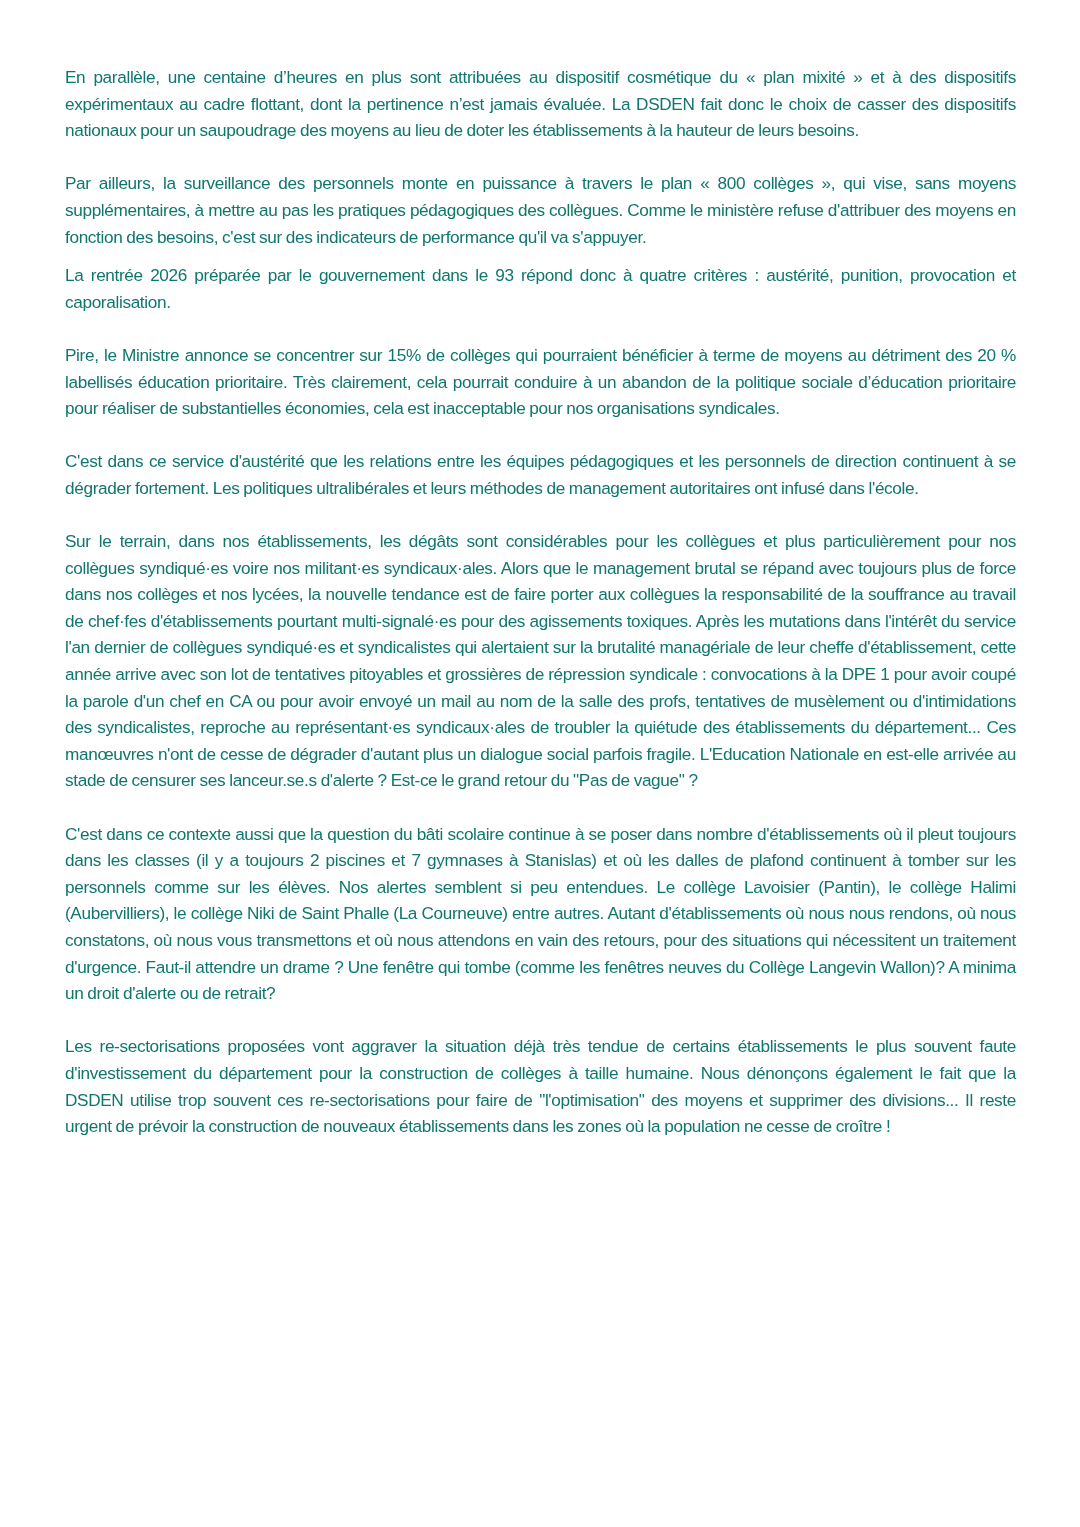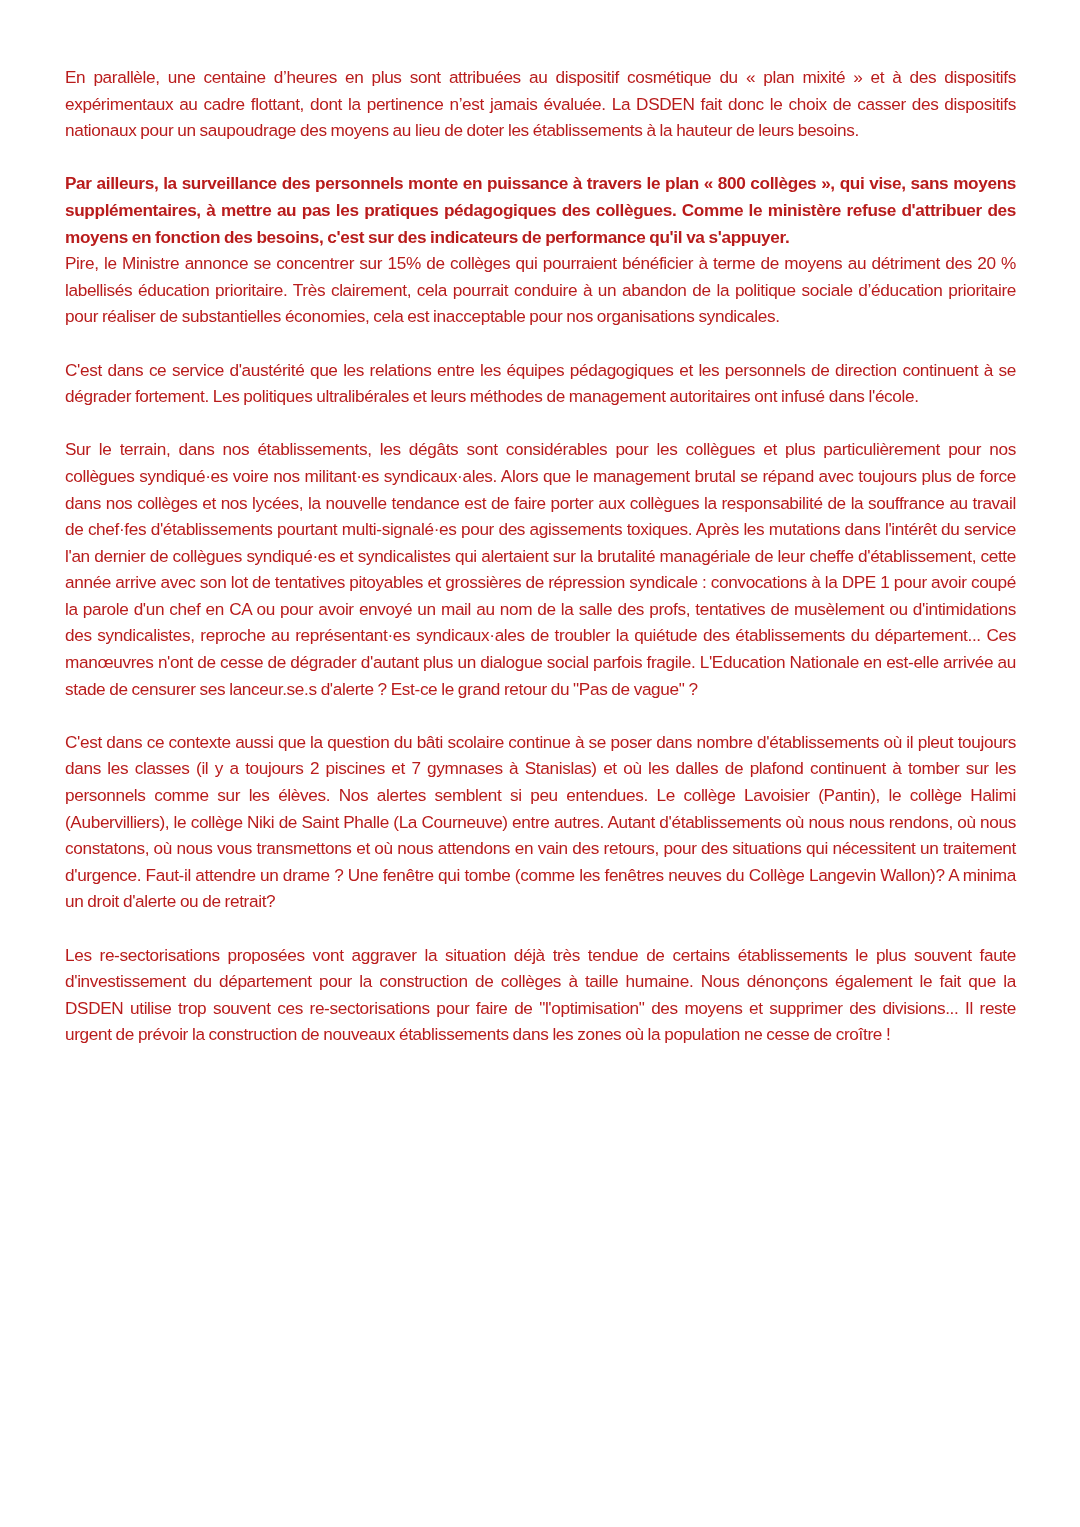--- a/index.html
+++ b/index.html
@@ -11,41 +11,41 @@
       width: 1080px;
       height: 1527px;
       overflow: hidden;
       position: relative;
     }
     .page {
       position: absolute;
       left: 65px;
       top: 64px;
       width: 951px;
-      color: #b91c1c;
+      color: #0f766e;
       font-family: "Liberation Sans", sans-serif;
       font-size: 17.2px;
       line-height: 26.6px;
       letter-spacing: -0.35px;
       word-spacing: -0.5px;
     }
     .para {
       margin: 0 0 26.6px 0;
       text-align: justify;
       text-align-last: left;
     }
     .para.tight {
-      margin-bottom: 0;
-      font-weight: bold;
+      margin-bottom: 12px;
     }
   </style>
 </head>
 <body>
 
 <div class="page">
   <p class="para">En parallèle, une centaine d’heures en plus sont attribuées au dispositif cosmétique du « plan mixité » et à des dispositifs expérimentaux au cadre flottant, dont la pertinence n’est jamais évaluée. La DSDEN fait donc le choix de casser des dispositifs nationaux pour un saupoudrage des moyens au lieu de doter les établissements à la hauteur de leurs besoins.</p>
   <p class="para tight">Par ailleurs, la surveillance des personnels monte en puissance à travers le plan « 800 collèges », qui vise, sans moyens supplémentaires, à mettre au pas les pratiques pédagogiques des collègues. Comme le ministère refuse d'attribuer des moyens en fonction des besoins, c'est sur des indicateurs de performance qu'il va s'appuyer.</p>
+  <p class="para">La rentrée 2026 préparée par le gouvernement dans le 93 répond donc à quatre critères : austérité, punition, provocation et caporalisation.</p>
   <p class="para">Pire, le Ministre annonce se concentrer sur 15% de collèges qui pourraient bénéficier à terme de moyens au détriment des 20 % labellisés éducation prioritaire. Très clairement, cela pourrait conduire à un abandon de la politique sociale d’éducation prioritaire pour réaliser de substantielles économies, cela est inacceptable pour nos organisations syndicales.</p>
   <p class="para">C'est dans ce service d'austérité que les relations entre les équipes pédagogiques et les personnels de direction continuent à se dégrader fortement. Les politiques ultralibérales et leurs méthodes de management autoritaires ont infusé dans l'école.</p>
   <p class="para">Sur le terrain, dans nos établissements, les dégâts sont considérables pour les collègues et plus particulièrement pour nos collègues syndiqué·es voire nos militant·es syndicaux·ales. Alors que le management brutal se répand avec toujours plus de force dans nos collèges et nos lycées, la nouvelle tendance est de faire  porter aux collègues la responsabilité de la souffrance au travail de chef·fes d'établissements pourtant multi-signalé·es pour des agissements toxiques. Après les mutations dans l'intérêt du service l'an dernier de collègues syndiqué·es et syndicalistes qui alertaient sur la brutalité managériale de leur cheffe d'établissement, cette année arrive avec son lot de tentatives pitoyables et grossières de répression syndicale : convocations à la DPE 1 pour avoir coupé la parole d'un chef en CA ou pour avoir envoyé un mail au nom de la salle des profs, tentatives de musèlement ou d'intimidations des syndicalistes, reproche au représentant·es syndicaux·ales de troubler la quiétude des établissements du département... Ces manœuvres n'ont de cesse de dégrader d'autant plus un dialogue social parfois fragile. L'Education Nationale en est-elle arrivée au stade de censurer ses lanceur.se.s d'alerte ? Est-ce le grand retour du "Pas de vague" ?</p>
   <p class="para">C'est dans ce contexte aussi que la question du bâti scolaire continue à se poser dans nombre d'établissements où il pleut toujours dans les classes (il y a toujours 2 piscines et 7 gymnases à Stanislas) et où les dalles de plafond continuent à tomber sur les personnels comme sur les élèves. Nos alertes semblent si peu entendues. Le collège Lavoisier (Pantin), le collège Halimi (Aubervilliers), le collège Niki de Saint Phalle (La Courneuve) entre autres. Autant d'établissements où nous nous rendons, où nous constatons, où nous vous transmettons et où nous attendons en vain des retours, pour des situations qui nécessitent un traitement d'urgence. Faut-il attendre un drame ? Une fenêtre qui tombe (comme les fenêtres neuves du Collège Langevin Wallon)? A minima un droit d'alerte ou de retrait?</p>
   <p class="para">Les re-sectorisations proposées vont aggraver la situation déjà très tendue de certains établissements le plus souvent faute d'investissement du département pour la construction de collèges à taille humaine. Nous dénonçons également le fait que la DSDEN utilise trop souvent ces re-sectorisations pour faire de "l'optimisation" des moyens et supprimer des divisions... Il reste urgent de prévoir la construction de nouveaux établissements dans les zones où la population ne cesse de croître !</p>
 </div>
 
 </body></html>

